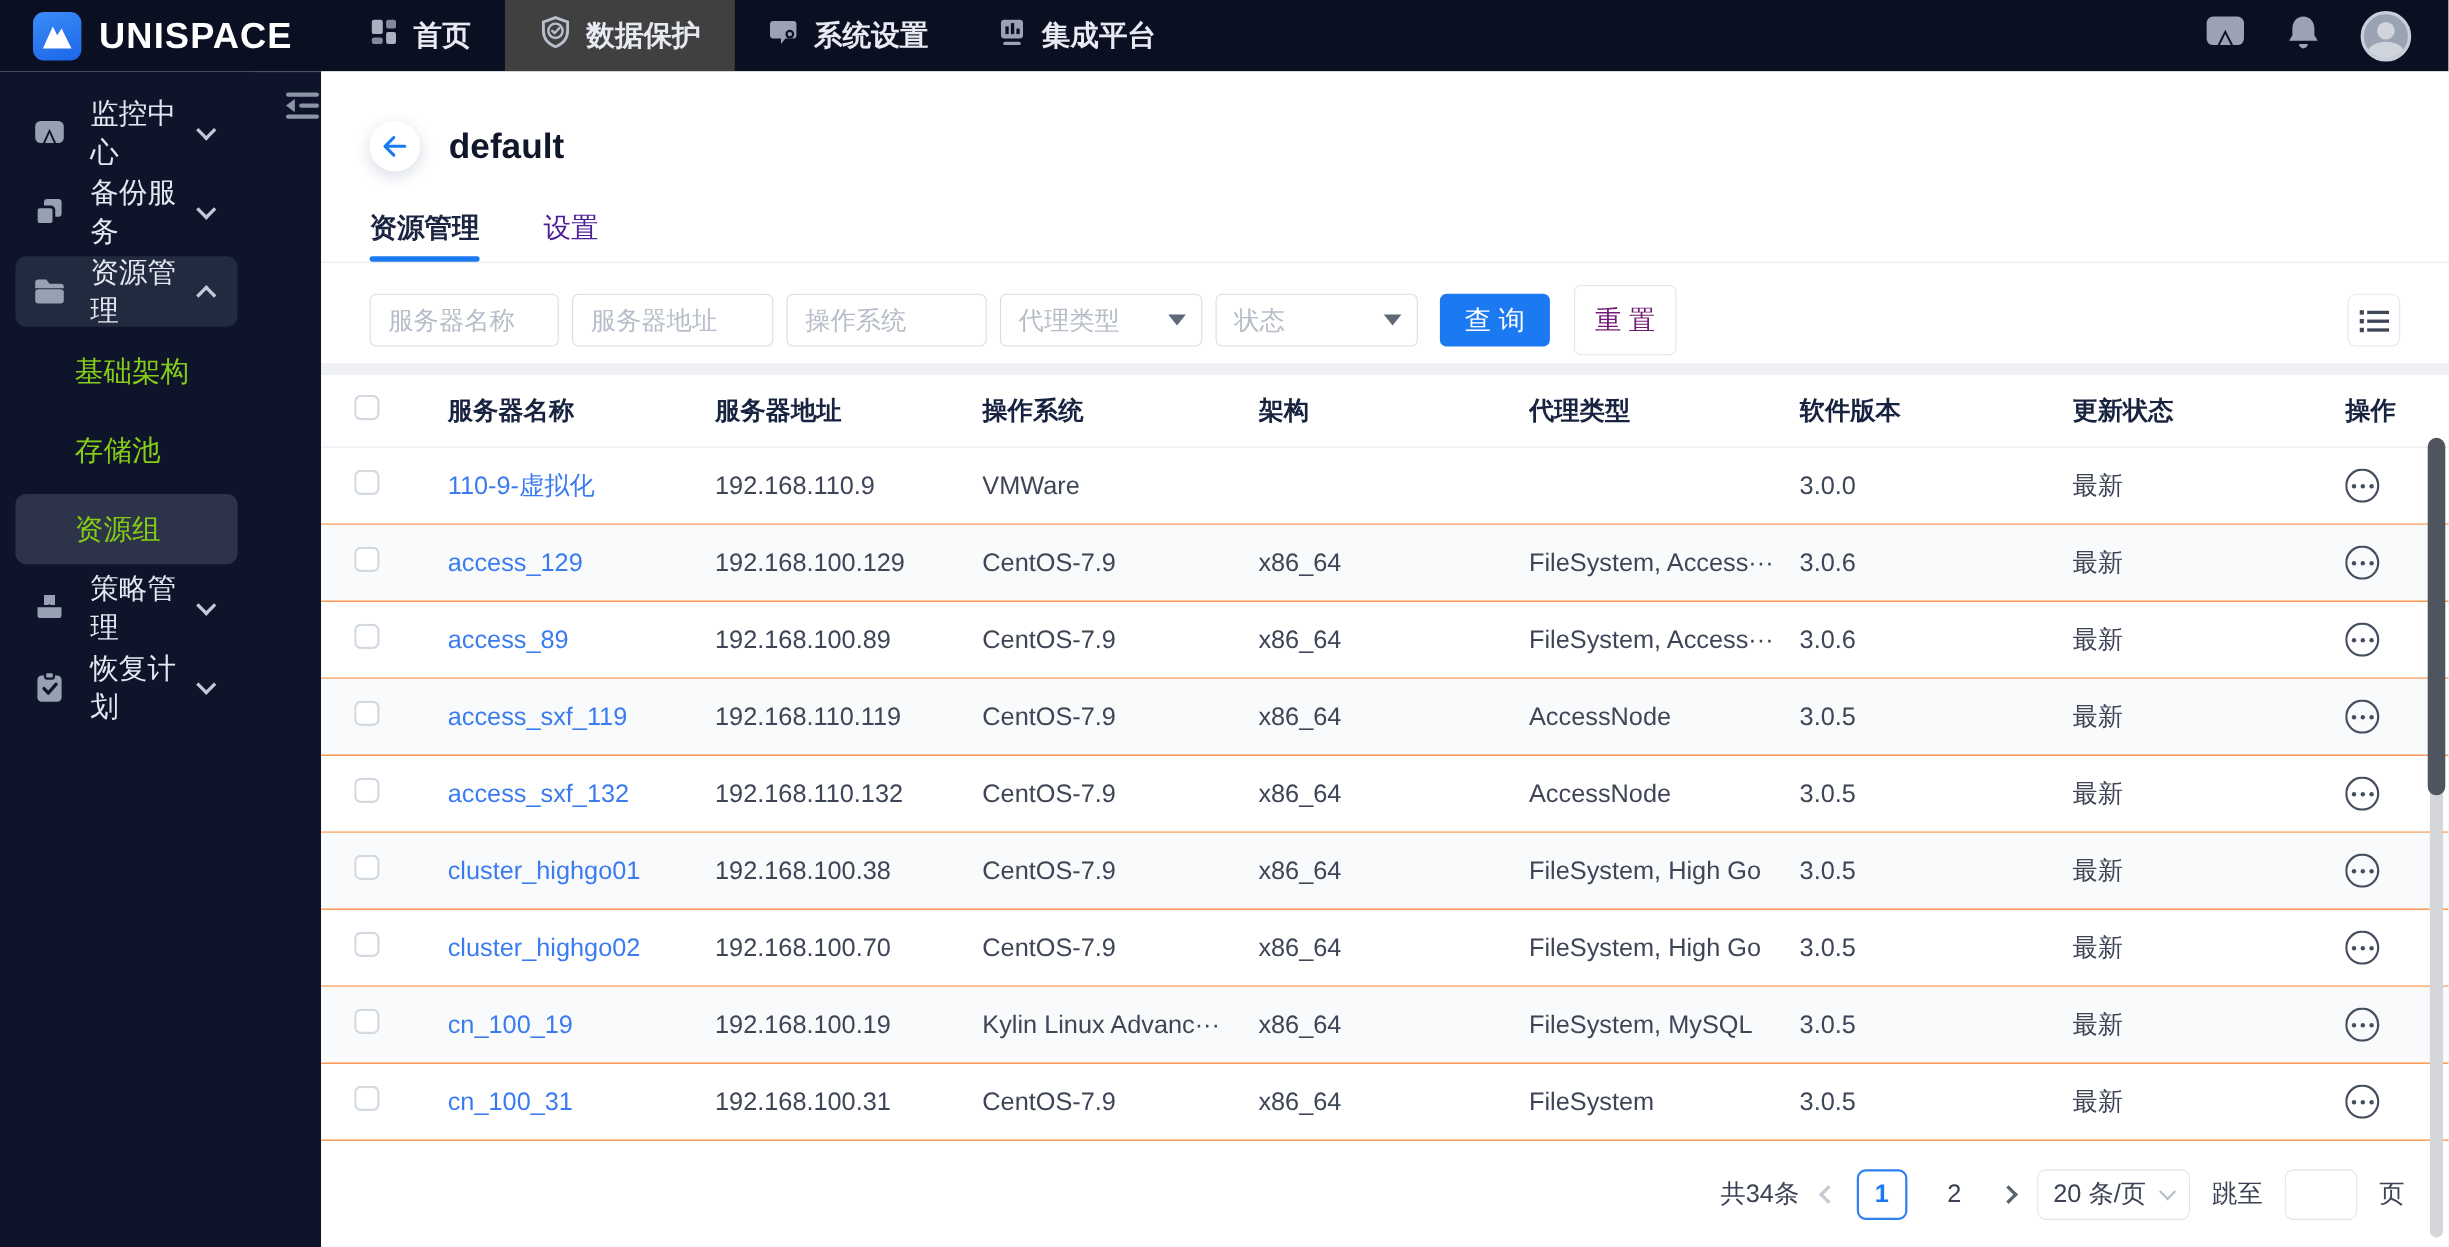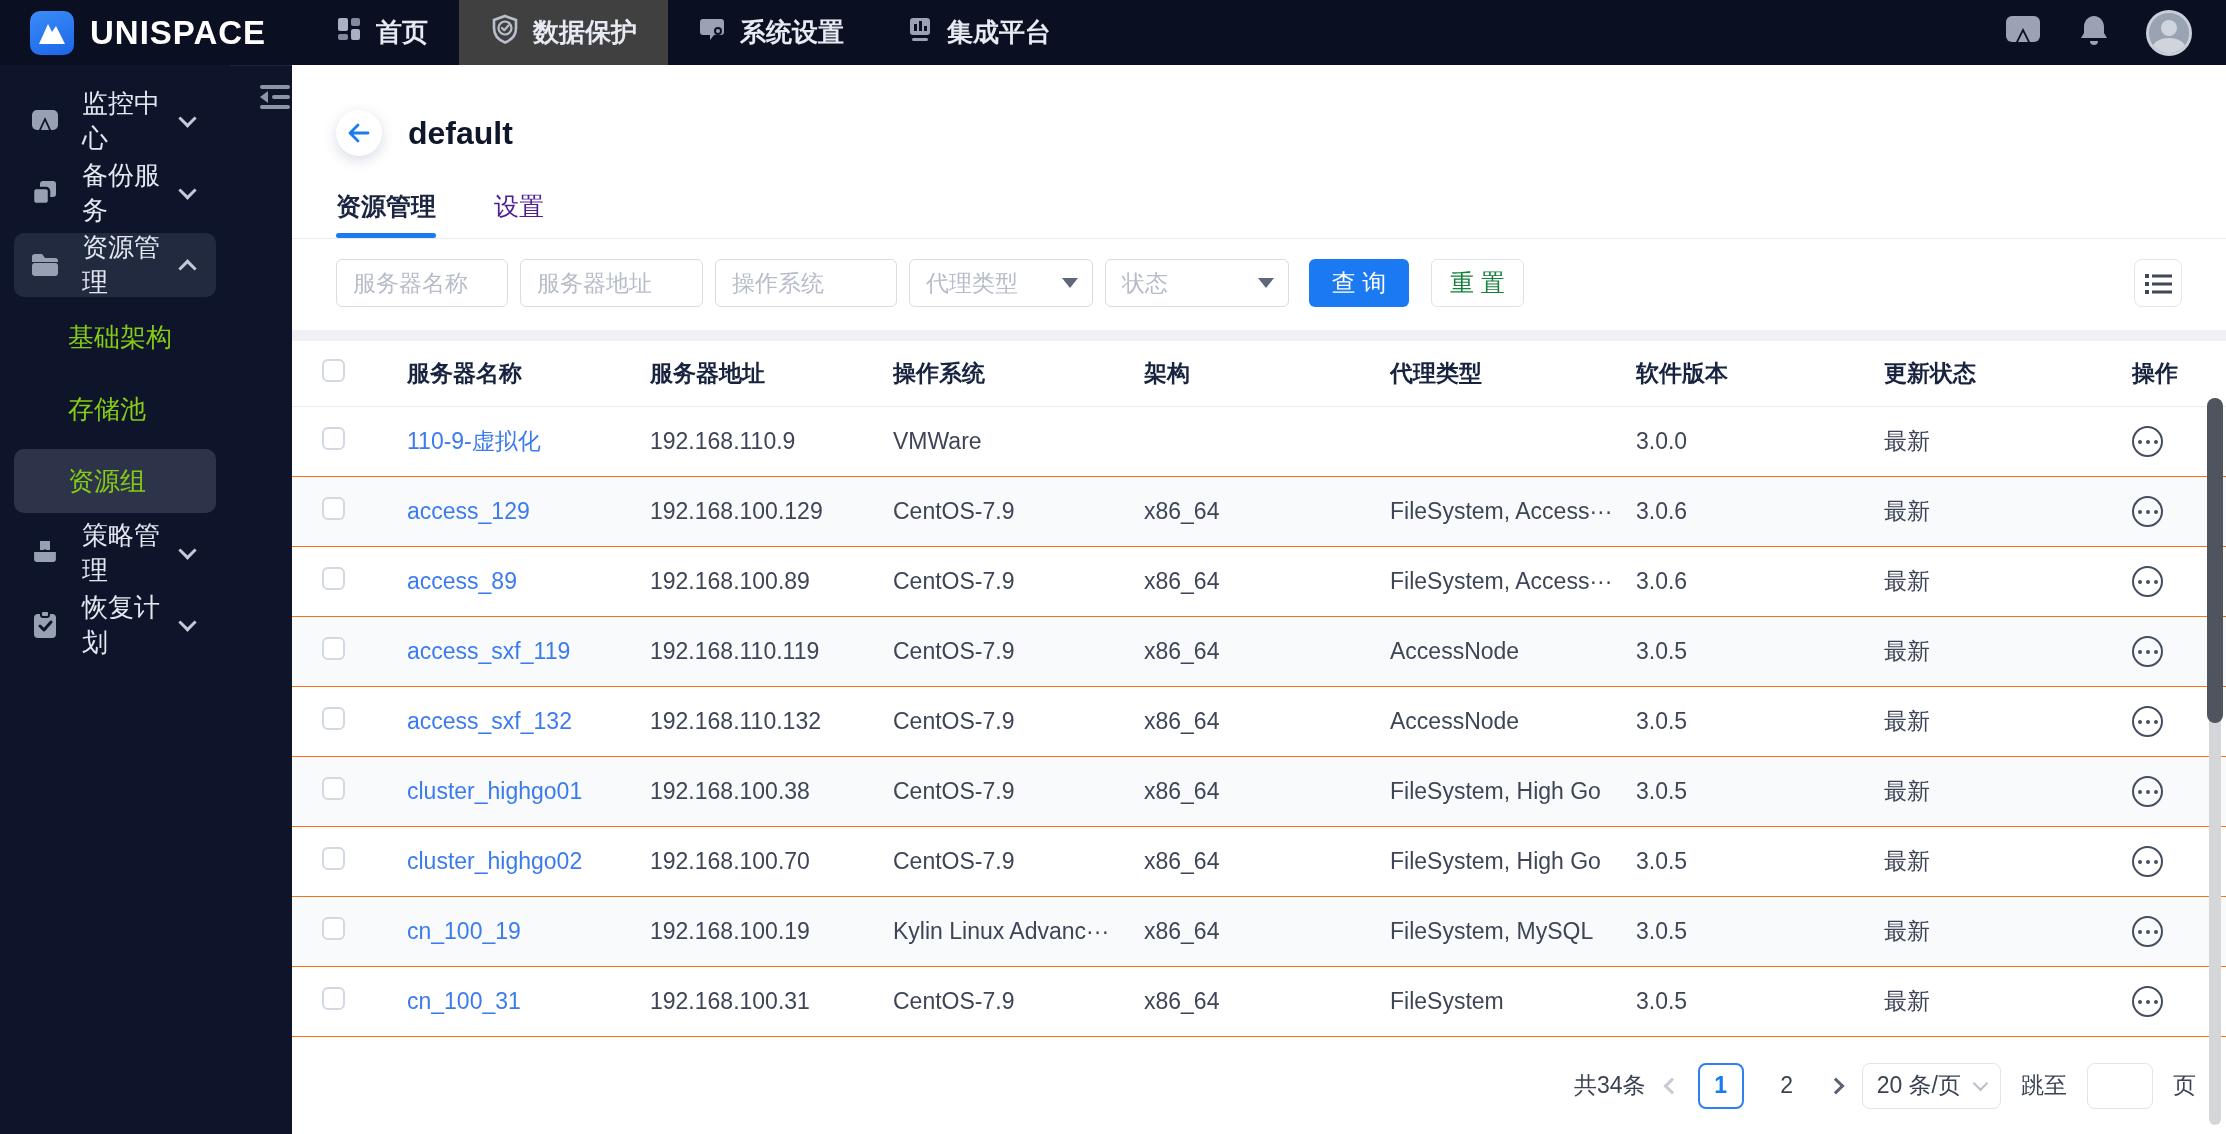--- a/index.html
+++ b/index.html
@@ -47,38 +47,38 @@
   .tab { position:relative; display:flex; align-items:center; font-size:25px; color:#4c1d95; cursor:pointer; }
   .tab.active { color:#1b2440; font-weight:bold; }
   .tab.active::after { content:""; position:absolute; left:0; right:0; bottom:0; height:5px; border-radius:3px; background:#1b79f2; }
   .filters { margin-top:20px; display:flex; align-items:center; gap:12px; }
   .f-input { height:48px; border:1px solid #d8dde5; border-radius:6px; padding:0 16px; font-size:23px; color:#3d4557; font-family:inherit; outline:none; }
   .f-input::placeholder { color:#b6bdc9; }
   .w1 { width:172px; } .w2 { width:183px; } .w3 { width:182px; }
   .f-select { height:48px; width:184px; border:1px solid #d8dde5; border-radius:6px; padding:0 14px 0 16px; display:flex; align-items:center; justify-content:space-between; font-size:23px; color:#b6bdc9; cursor:pointer; background:#fff; }
   .tri { width:0; height:0; border-left:8px solid transparent; border-right:8px solid transparent; border-top:10px solid #5e6878; }
   .btn-primary { height:48px; min-width:100px; padding:0 22px; border:none; border-radius:6px; background:#1b79f2; color:#fff; font-size:24px; font-family:inherit; cursor:pointer; }
-  .btn-default { height:48px; min-width:82px; padding:0 18px; border:1px solid #dfe3e9; border-radius:6px; background:#fff; color:#15803d; font-size:24px; font-family:inherit; cursor:pointer; }
+  .btn-default { height:64px; min-width:82px; padding:0 18px; border:1px solid #dfe3e9; border-radius:6px; background:#fff; color:#701a75; font-size:24px; font-family:inherit; cursor:pointer; }
   .col-settings { margin-left:auto; width:48px; height:48px; border:1px solid #e3e6ec; border-radius:8px; background:#fff; display:flex; align-items:center; justify-content:center; cursor:pointer; }
   .gap-band { height:11px; background:#eef0f4; flex:none; }
 
   
   .card-table { background:#ffffff; flex:1; min-height:0; display:flex; flex-direction:column; }
   .tgrid-row { display:grid; grid-template-columns:85px 243px 243px 251px 246px 246px 248px 248px 1fr; align-items:center; padding-left:30px; }
   .thead { height:66px; border-bottom:1px solid #e9ebef; font-weight:bold; color:#18233f; font-size:23px; flex:none; }
   .trow { height:70px; border-bottom:1px solid #f97316; font-size:23px; color:#3d4557; }
   .trow:nth-child(even) { background:#f9fafb; }
   .cell { padding-right:14px; white-space:nowrap; overflow:hidden; text-overflow:ellipsis; }
   .link { color:#3b7bf0; cursor:pointer; }
   .cbx { width:23px; height:23px; border:2px solid #d3d9e1; border-radius:6px; background:#fff; display:inline-block; cursor:pointer; }
   .more-btn { width:31px; height:31px; border:2px solid #454e60; border-radius:50%; display:flex; align-items:center; justify-content:center; cursor:pointer; }
   .more-btn i { width:4px; height:4px; border-radius:50%; background:#454e60; box-shadow:8px 0 0 #454e60, -8px 0 0 #454e60; }
 
   
-  .pager { height:97px; display:flex; align-items:center; justify-content:flex-end; gap:20px; padding-right:30px; font-size:23px; color:#3a4254; flex:none; }
+  .pager { height:97px; display:flex; align-items:center; justify-content:flex-end; gap:20px; padding-right:40px; font-size:23px; color:#3a4254; flex:none; }
   .pchev { width:12px; height:12px; border-right:3px solid #5a6372; border-bottom:3px solid #5a6372; cursor:pointer; }
   .pchev.left { transform:rotate(135deg); border-color:#c6cbd4; }
   .pchev.right { transform:rotate(-45deg); }
   .page-num { min-width:46px; height:46px; display:flex; align-items:center; justify-content:center; cursor:pointer; font-size:23px; }
   .page-num.current { border:2px solid #2e7ff2; border-radius:8px; color:#1b79f2; font-weight:bold; background:#fff; }
   .psize { height:46px; border:1px solid #e0e4ea; border-radius:8px; background:#fff; padding:0 14px; display:flex; align-items:center; gap:14px; cursor:pointer; }
   .psize .vchev { width:11px; height:11px; border-right:2.5px solid #b9c0cc; border-bottom:2.5px solid #b9c0cc; transform:rotate(45deg); margin-top:-5px; }
   .jump-input { width:66px; height:46px; border:1px solid #e0e4ea; border-radius:8px; outline:none; font-size:23px; padding:0 10px; font-family:inherit; }
 
   

